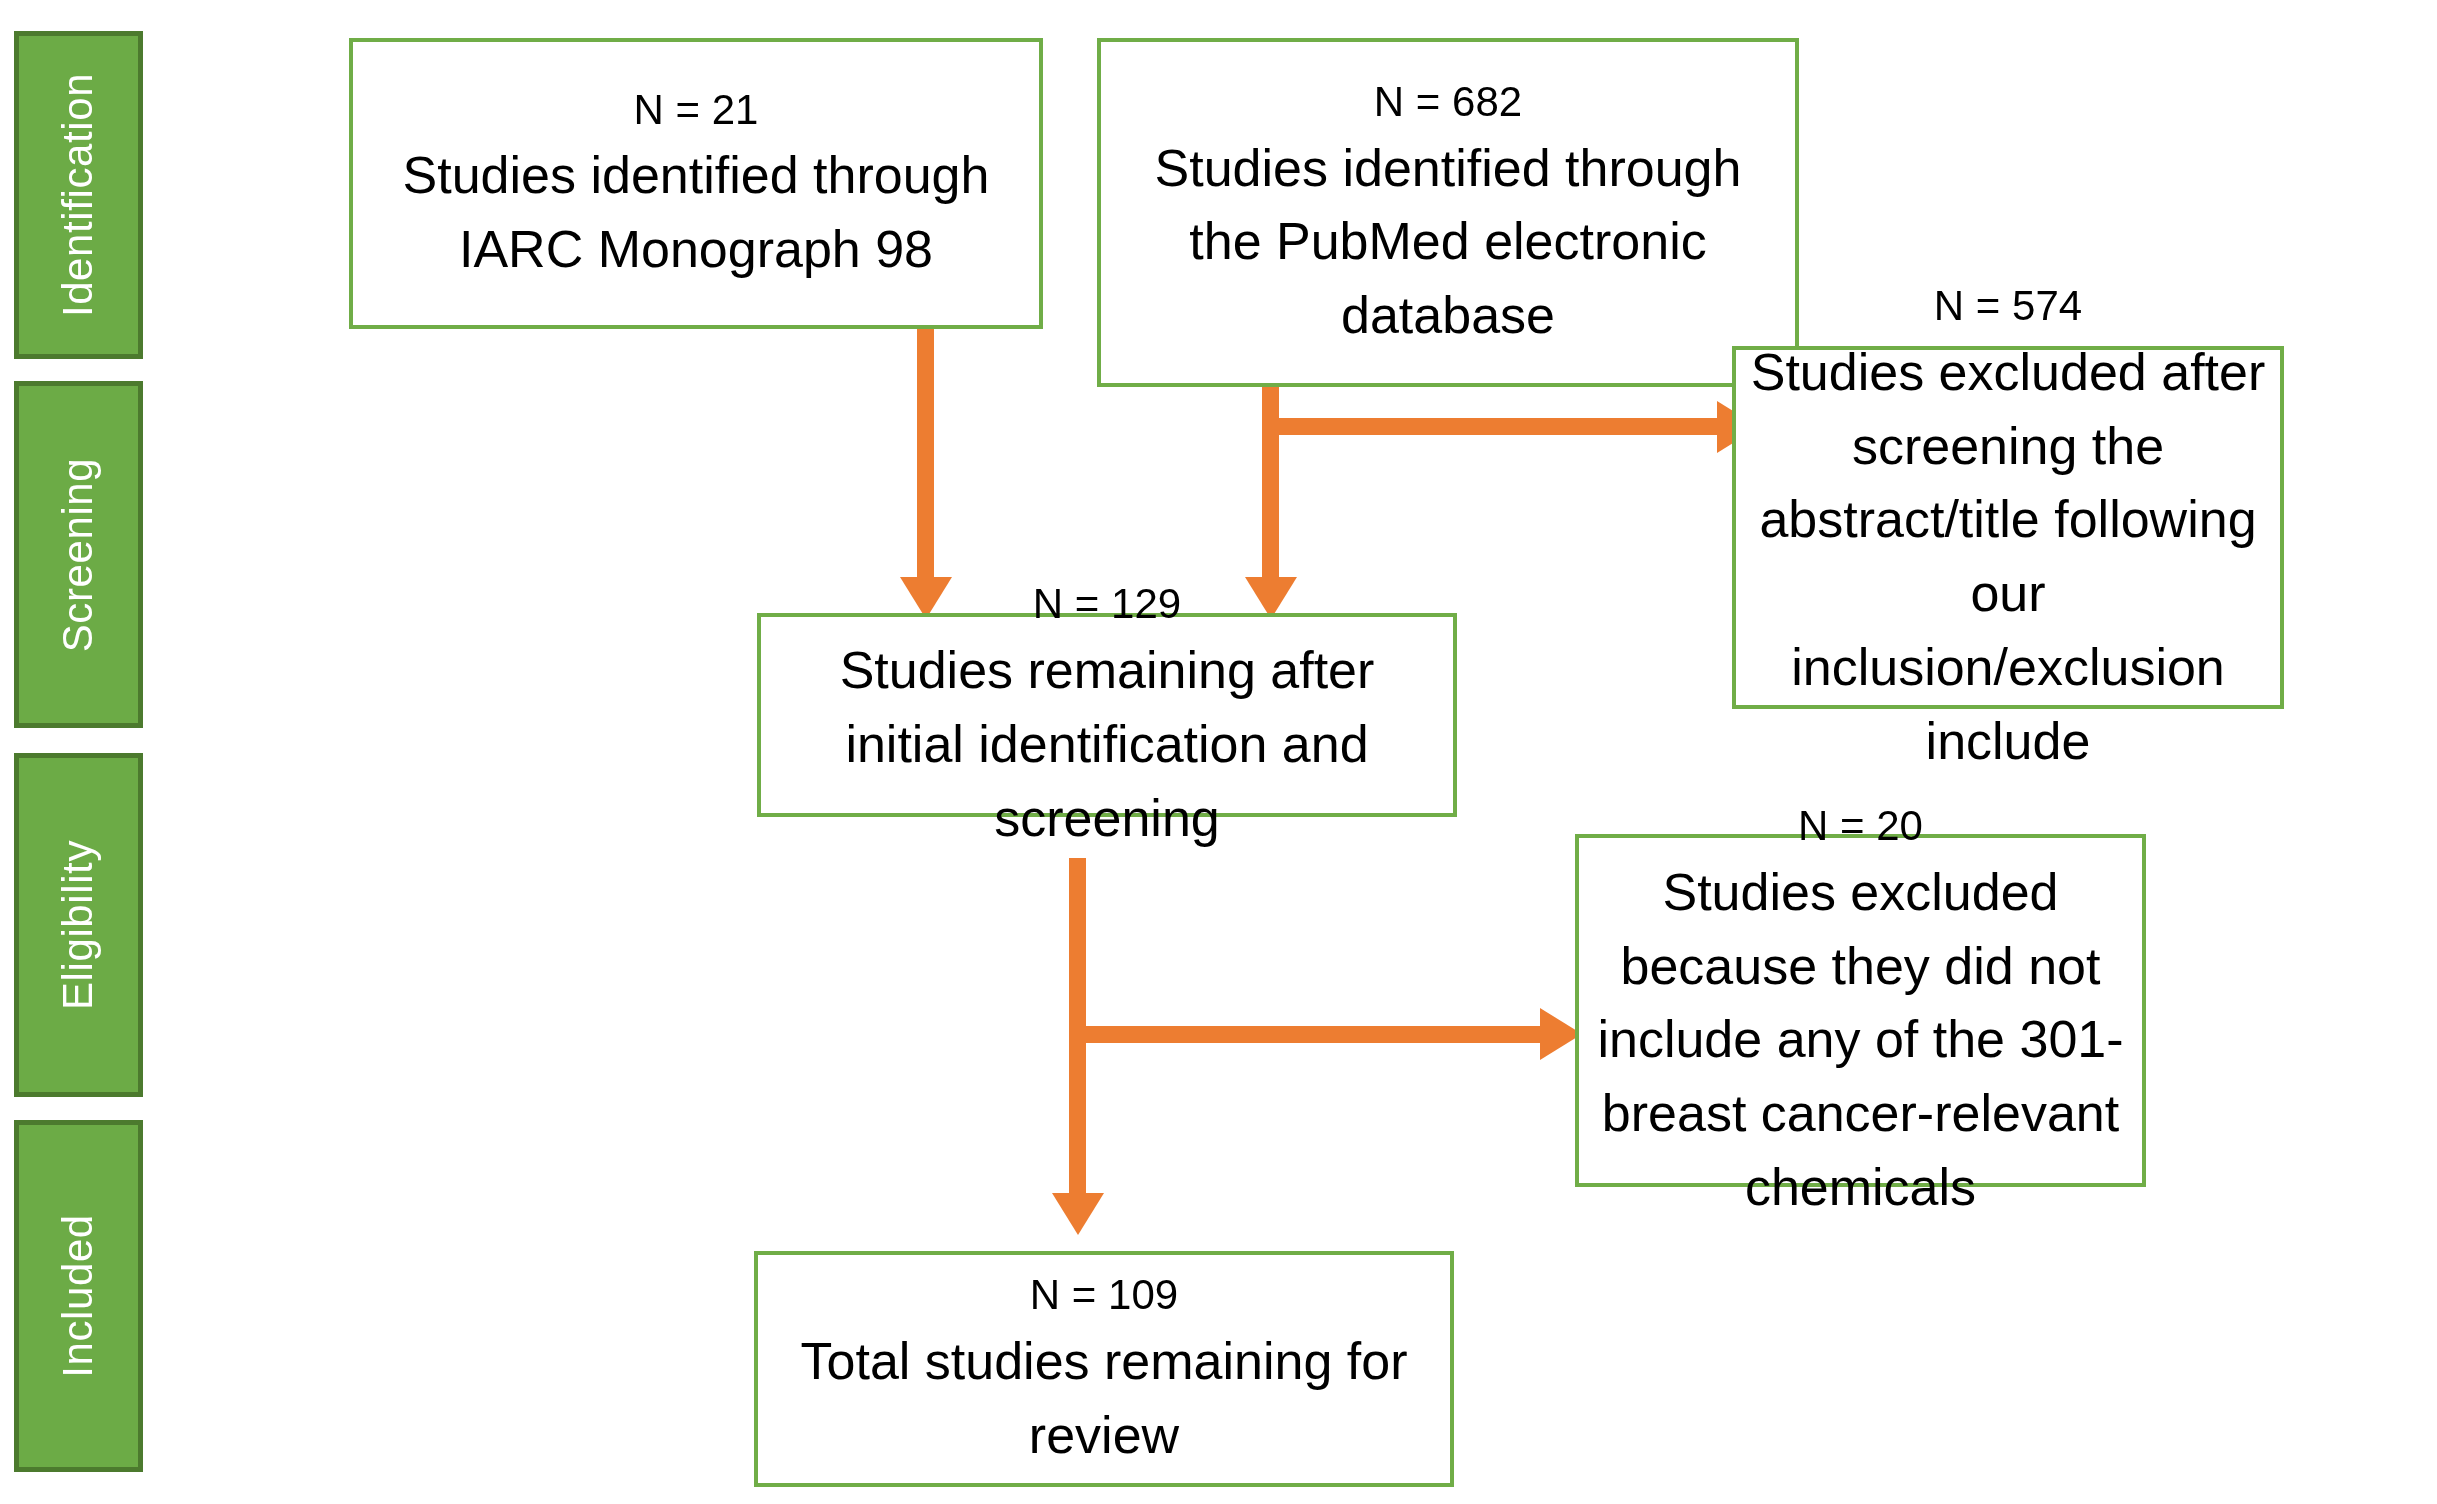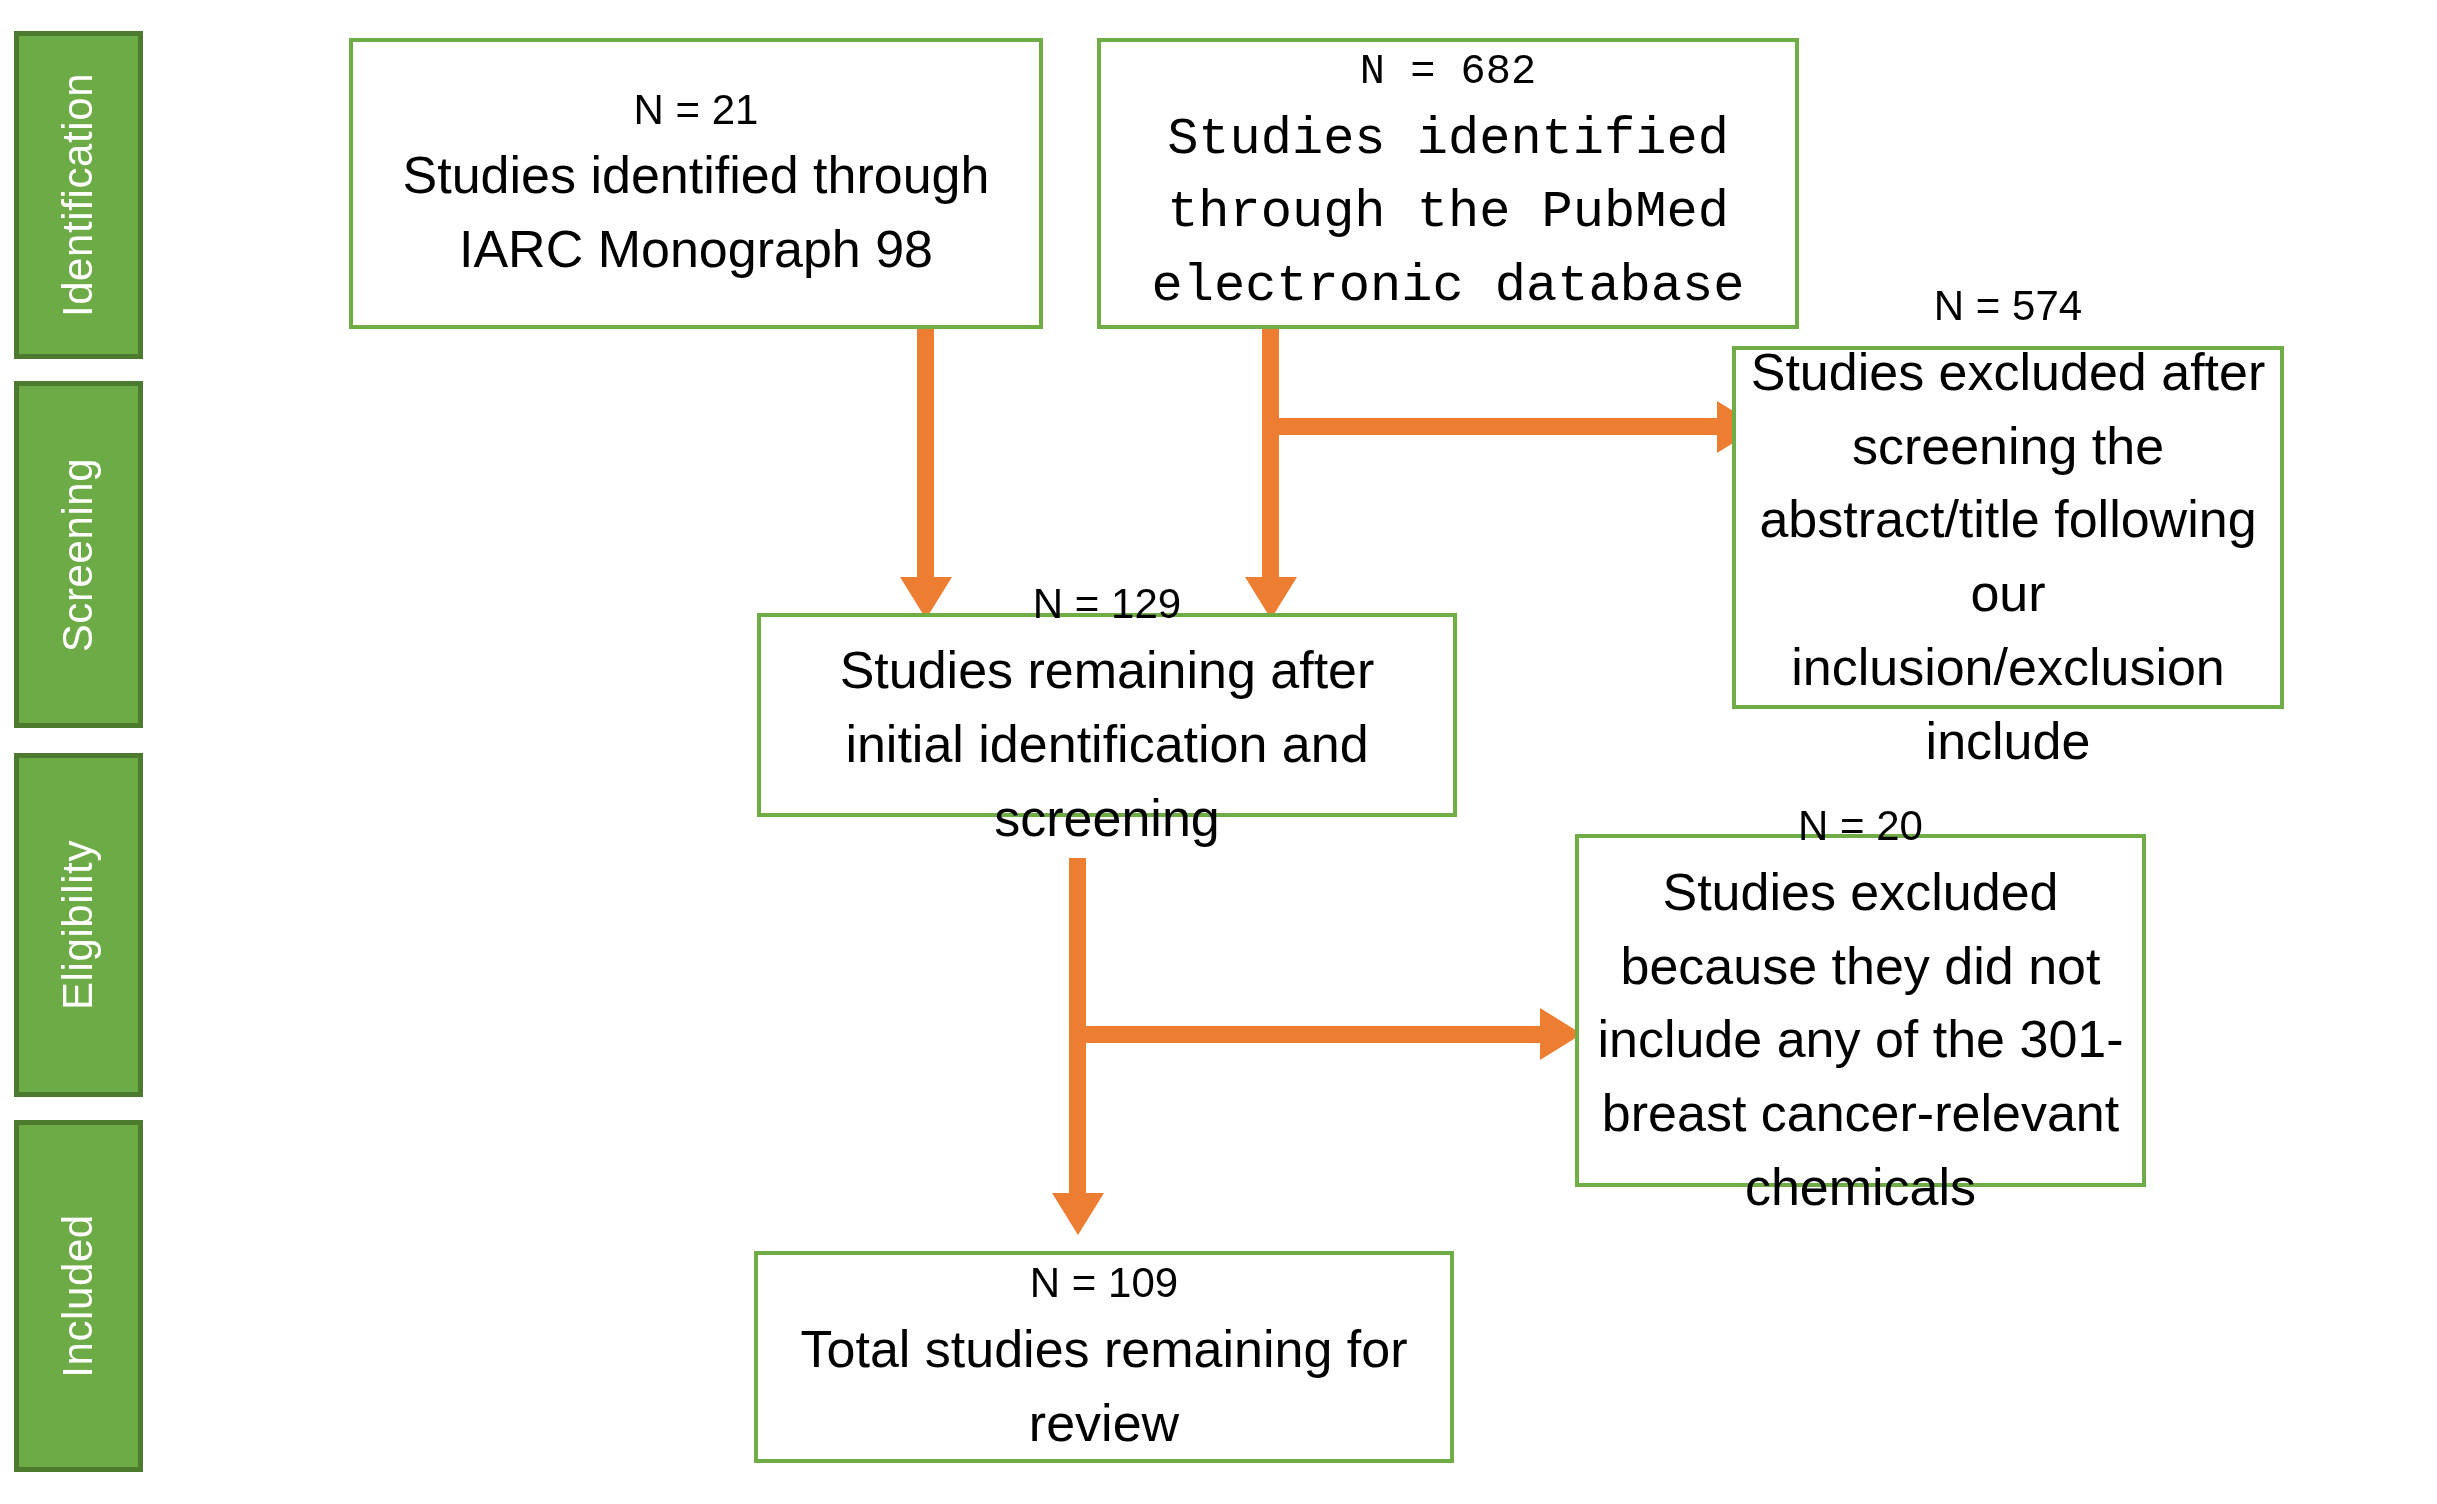--- a/index.html
+++ b/index.html
@@ -71,39 +71,39 @@
   <div class="arrow-down" style="left:1052px;top:1193px;"></div>
 
   <div class="hline" style="left:1069px;top:1026px;width:473px;height:17px;"></div>
   <div class="arrow-right" style="left:1540px;top:1008px;"></div>
 
   <div class="node" style="left:349px;top:38px;width:694px;height:291px;">
     <div class="n-count">N = 21</div>
     <div class="n-desc">Studies identified through IARC Monograph 98</div>
   </div>
 
-  <div class="node" style="left:1097px;top:38px;width:702px;height:291px;font-family:Liberation Mono, monospace;">
+  <div class="node" style="left:1097px;top:38px;width:702px;height:349px;">
     <div class="n-count">N = 682</div>
     <div class="n-desc">Studies identified through the PubMed electronic database</div>
   </div>
 
   <div class="node" style="left:1732px;top:346px;width:552px;height:363px;">
     <div class="n-count">N = 574</div>
     <div class="n-desc">Studies excluded after screening the abstract/title following our inclusion/exclusion include</div>
   </div>
 
   <div class="node" style="left:757px;top:613px;width:700px;height:204px;">
     <div class="n-count">N = 129</div>
     <div class="n-desc">Studies remaining after initial identification and screening</div>
   </div>
 
   <div class="node" style="left:1575px;top:834px;width:571px;height:353px;">
     <div class="n-count">N = 20</div>
     <div class="n-desc">Studies excluded because they did not include any of the 301-breast cancer-relevant chemicals</div>
   </div>
 
-  <div class="node" style="left:754px;top:1251px;width:700px;height:212px;">
+  <div class="node" style="left:754px;top:1251px;width:700px;height:236px;">
     <div class="n-count">N = 109</div>
     <div class="n-desc">Total studies remaining for review</div>
   </div>
 
 </div>
 
 
 </body></html>

